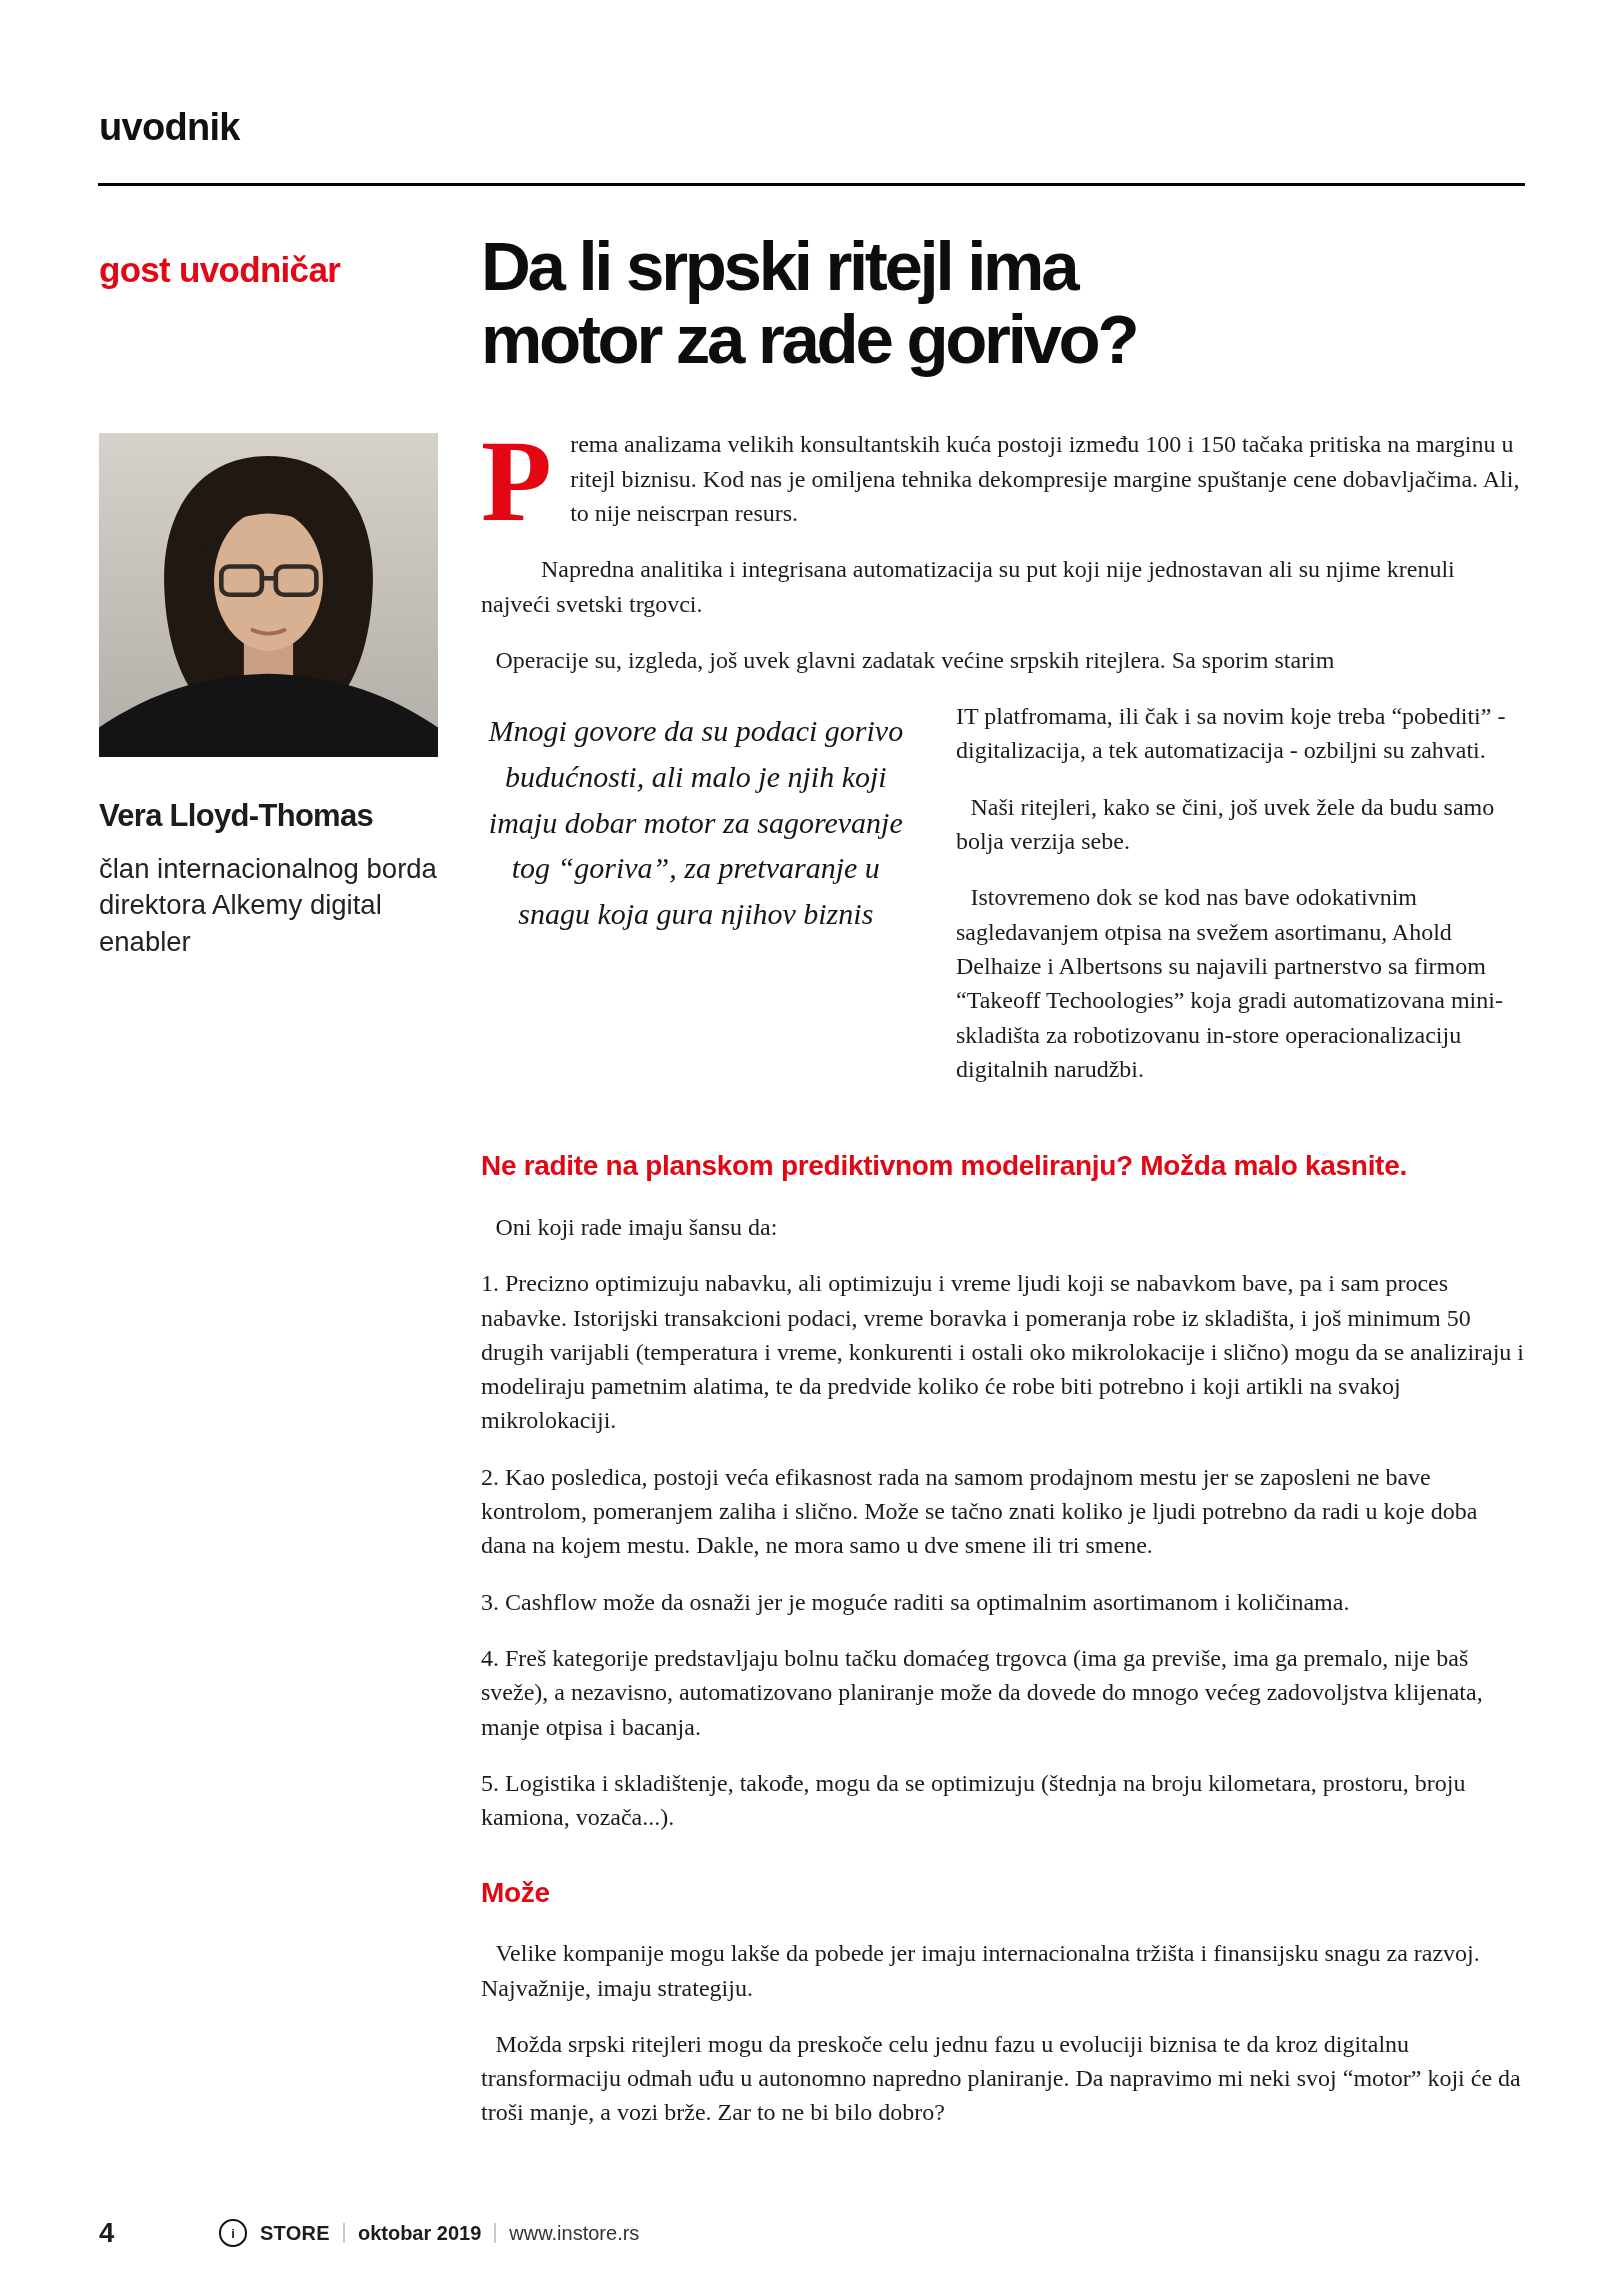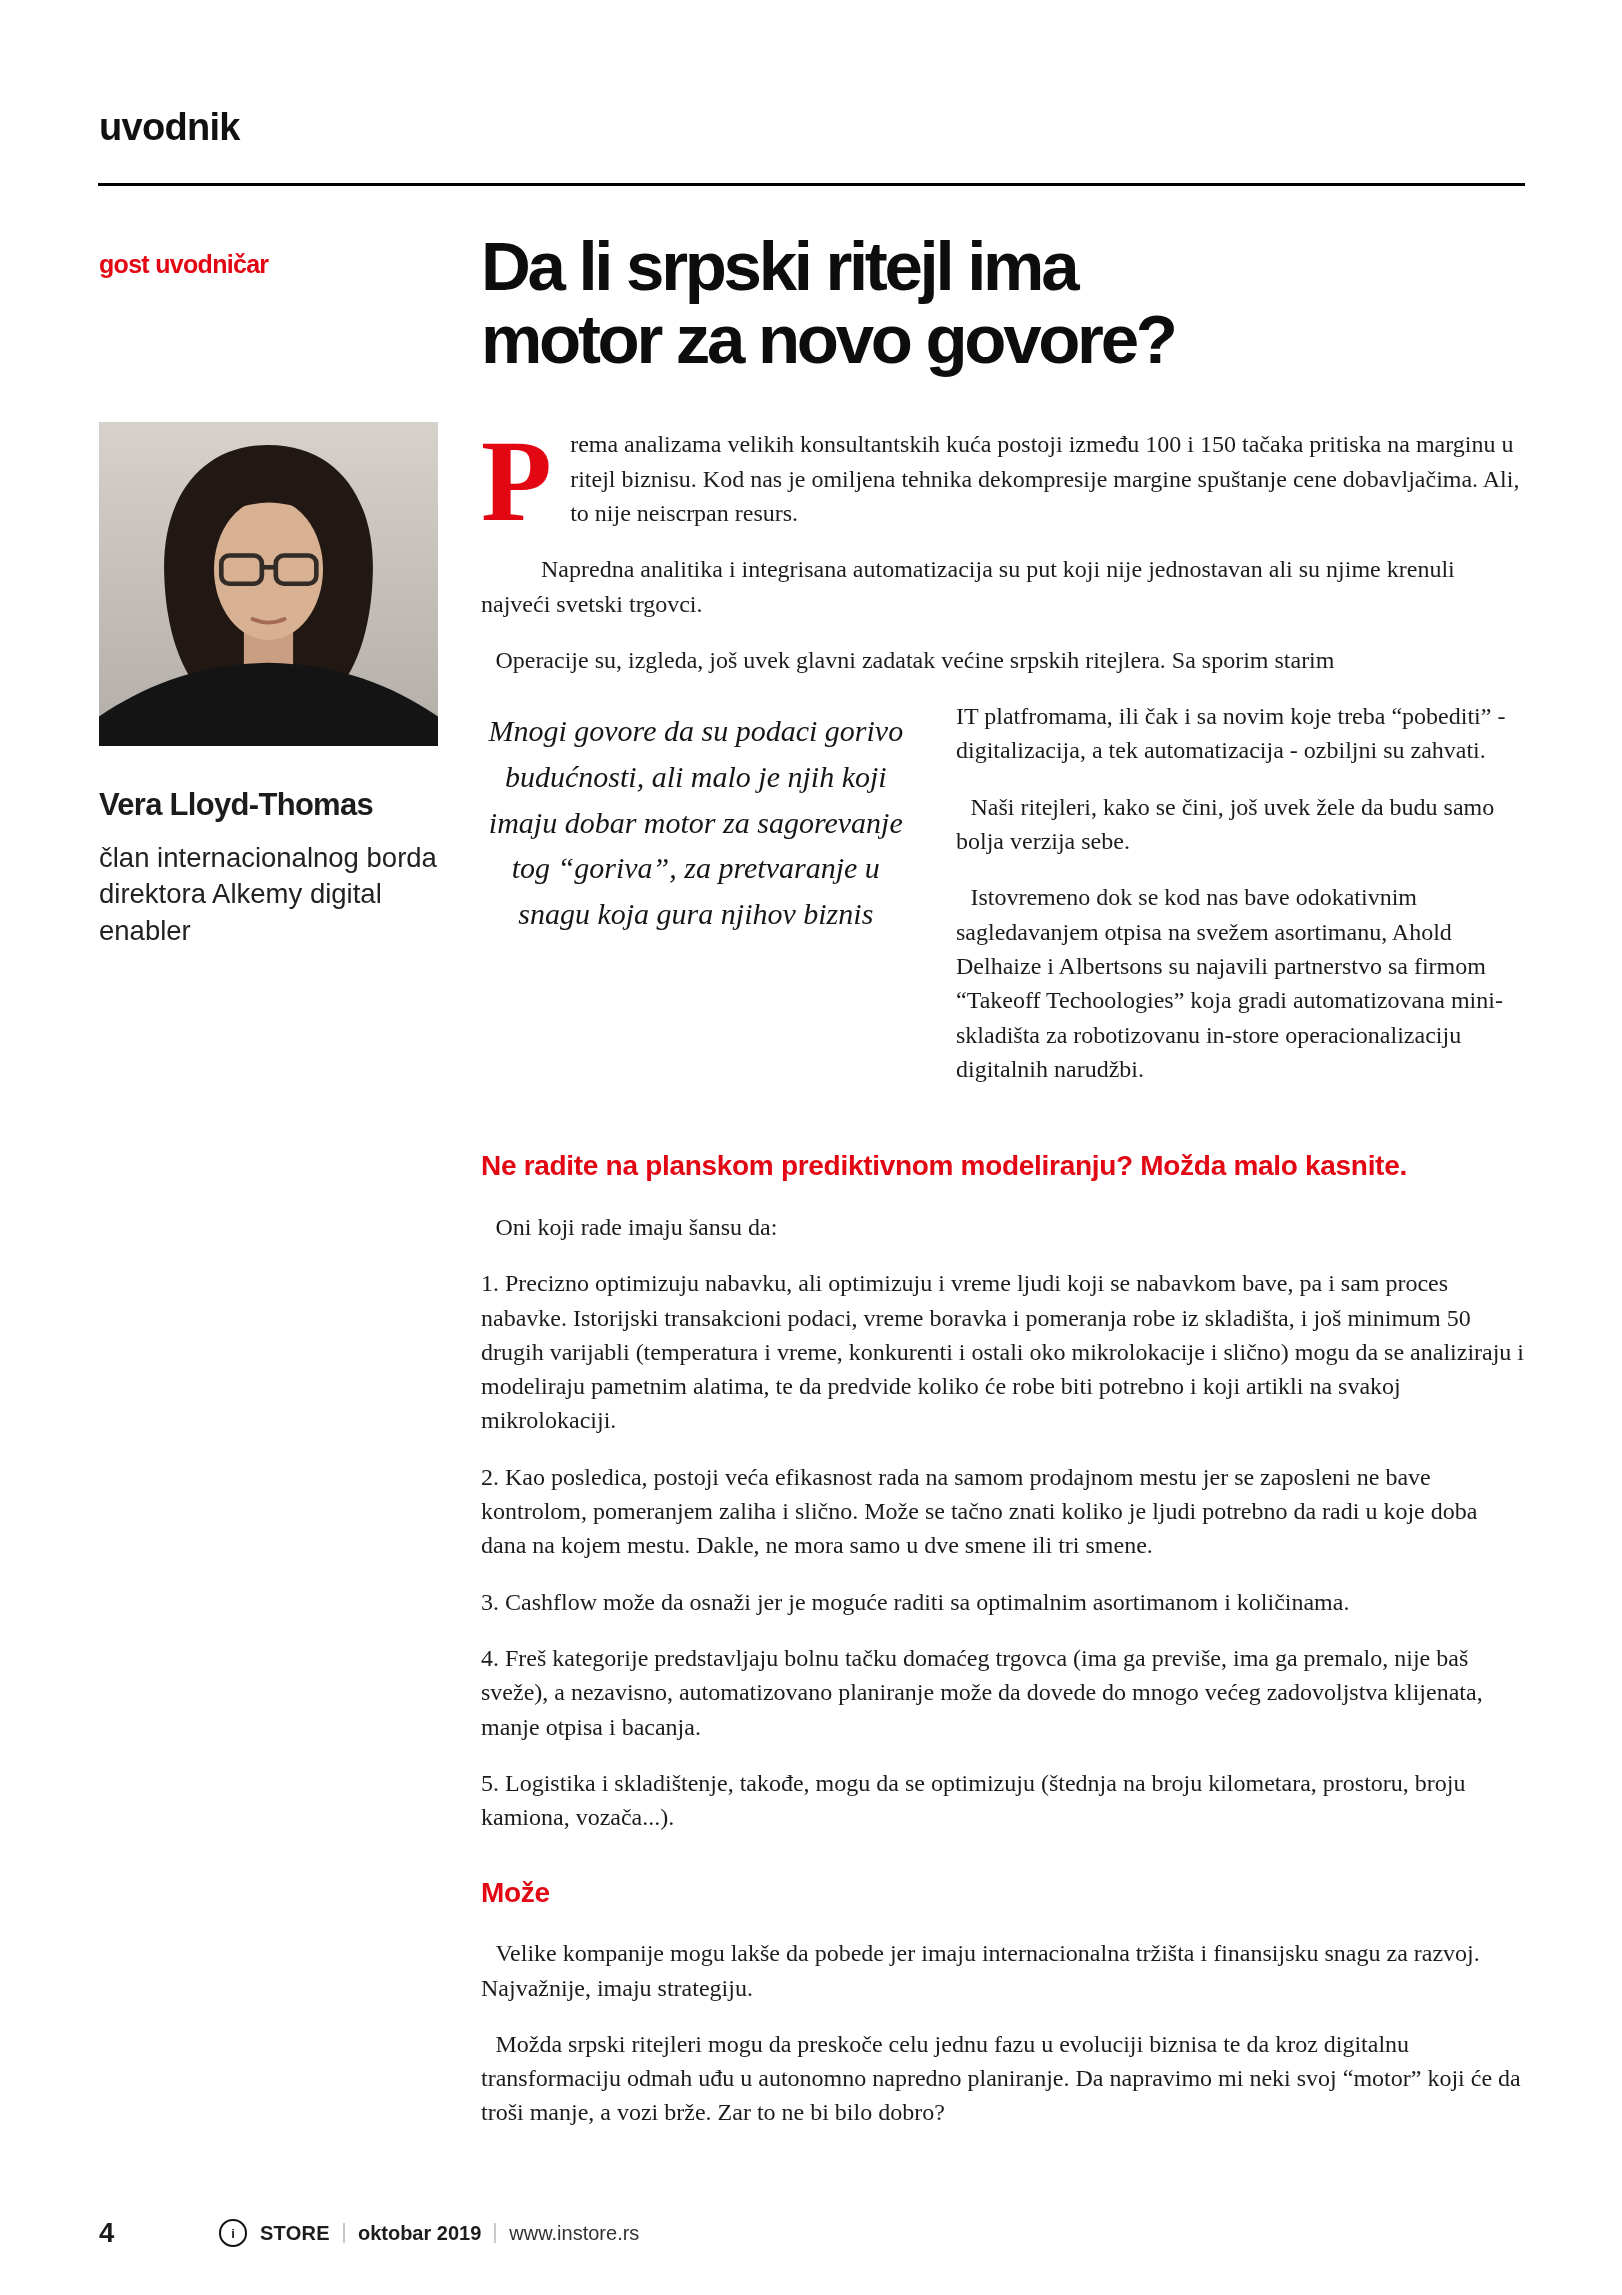--- a/index.html
+++ b/index.html
@@ -22,21 +22,21 @@
   .top-rule{
     position:absolute; left:98px; right:98px; top:183px;
     height:2.6px; background:#000;
   }
   
   .sidebar{
     position:absolute; left:99px; top:250px; width:339px;
     font-family:"Liberation Sans", sans-serif;
   }
   .kicker{
-    color:#e30613; font-weight:bold; font-size:25px;
+    color:#e30613; font-weight:bold; font-size:35px;
     letter-spacing:-0.7px;
   }
   .photo-wrap{ margin-top:143px; width:339px; height:324px; }
   .photo-wrap svg{ display:block; width:100%; height:100%; }
   .author-name{ margin-top:41px; font-weight:bold; font-size:31px; letter-spacing:-0.7px;}
   .author-role{ margin-top:17px; font-size:27.5px; line-height:1.32; color:#222;}
   .author-role + .author-role{ margin-top:19.6px; }
   
   .main{
     position:absolute; left:481px; top:230px; width:1046px;
@@ -133,21 +133,21 @@
       </svg>
     </div>
 
     <div class="author-name">Vera Lloyd-Thomas</div>
     <div class="author-role">član internacionalnog borda direktora Alkemy digital enabler</div>
   </div>
 
   <div class="main">
     <div class="headline">
       <div>Da li srpski ritejl ima</div>
-      <div>motor za novo govore?</div>
+      <div>motor za rade gorivo?</div>
     </div>
 
     <div class="article">
       <p><span class="dropcap">P</span><span>rema analizama velikih konsultantskih kuća postoji između 100 i 150 tačaka pritiska na marginu u ritejl biznisu. Kod nas je  omiljena tehnika dekompresije  margine spuštanje cene dobavljačima. Ali, to nije neiscrpan resurs.</span></p>
 
       <p class="indent-lg">Napredna analitika i integrisana automatizacija su put koji nije jednostavan ali su njime krenuli najveći svetski trgovci.</p>
 
       <p class="indent-sm">Operacije su, izgleda, još uvek glavni zadatak većine srpskih ritejlera.  Sa sporim starim</p>
 
       <div class="quote-row">

